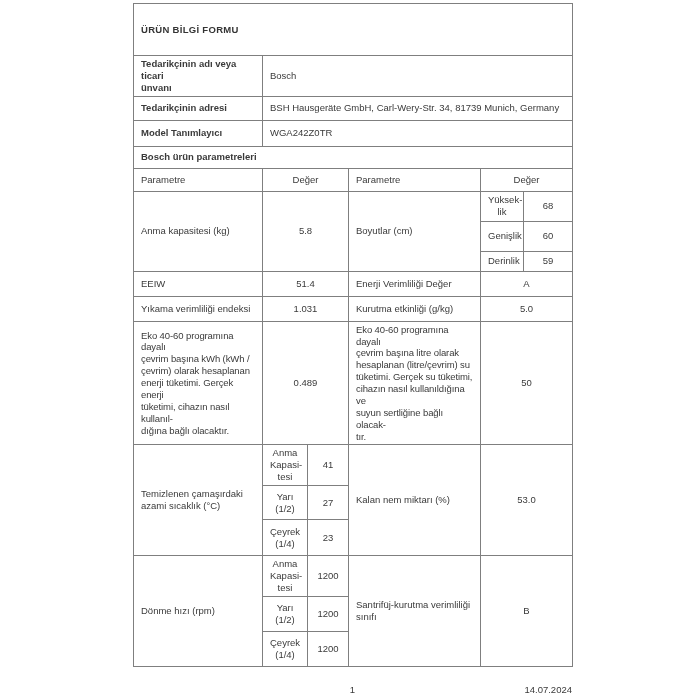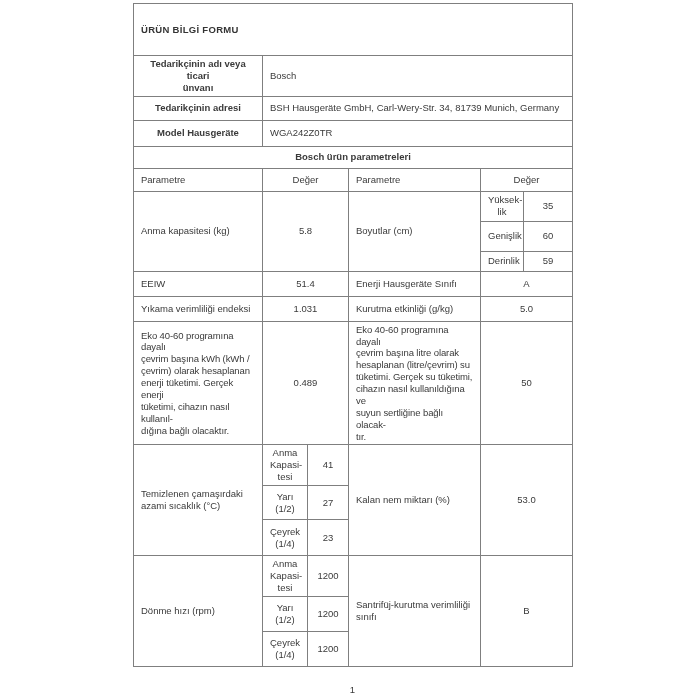--- a/index.html
+++ b/index.html
@@ -36,21 +36,21 @@
     overflow: hidden;
   }
   td.title-cell {
     font-size: 14px;
     font-weight: bold;
     vertical-align: top;
     padding-top: 7px;
     letter-spacing: 0.3px;
     color: #343434;
   }
-  td.b { font-weight: bold; text-align: center; }
+  td.b { font-weight: bold; }
   td.c { text-align: center; padding: 2px 2px; }
   td.sub { text-align: center; padding: 2px 2px; }
   td.longtext {
     font-size: 9px;
     line-height: 11px;
     letter-spacing: -0.1px;
     padding: 3px 4px 3px 6px;
   }
   .footer-page {
     position: absolute;
@@ -96,56 +96,56 @@
 ünvanı</td>
       <td colspan="5">Bosch</td>
     </tr>
 
     <tr style="height:24px">
       <td class="b">Tedarikçinin adresi</td>
       <td colspan="5">BSH Hausgeräte GmbH, Carl-Wery-Str. 34, 81739 Munich, Germany</td>
     </tr>
 
     <tr style="height:26px">
-      <td class="b">Model Hausgeräte</td>
+      <td class="b">Model Tanımlayıcı</td>
       <td colspan="5">WGA242Z0TR</td>
     </tr>
 
     <tr style="height:22px">
       <td colspan="6" class="b">Bosch ürün parametreleri</td>
     </tr>
 
     <tr style="height:23px">
       <td>Parametre</td>
       <td colspan="2" class="c">Değer</td>
       <td>Parametre</td>
       <td colspan="2" class="c">Değer</td>
     </tr>
 
     <tr style="height:30px">
       <td rowspan="3">Anma kapasitesi (kg)</td>
       <td rowspan="3" colspan="2" class="c">5.8</td>
       <td rowspan="3">Boyutlar (cm)</td>
       <td class="sub">Yüksek-
 lik</td>
-      <td class="c">35</td>
+      <td class="c">68</td>
     </tr>
     <tr style="height:30px">
       <td class="sub">Genişlik</td>
       <td class="c">60</td>
     </tr>
     <tr style="height:20px">
       <td class="sub">Derinlik</td>
       <td class="c">59</td>
     </tr>
 
     <tr style="height:25px">
       <td>EEIW</td>
       <td colspan="2" class="c">51.4</td>
-      <td>Enerji Hausgeräte Sınıfı</td>
+      <td>Enerji Verimliliği Değer</td>
       <td colspan="2" class="c">A</td>
     </tr>
 
     <tr style="height:25px">
       <td>Yıkama verimliliği endeksi</td>
       <td colspan="2" class="c">1.031</td>
       <td>Kurutma etkinliği (g/kg)</td>
       <td colspan="2" class="c">5.0</td>
     </tr>
 
@@ -206,14 +206,15 @@
     <tr style="height:35px">
       <td class="sub">Çeyrek
 (1/4)</td>
       <td class="c">1200</td>
     </tr>
 
   </tbody>
     </table>
 
   <div class="footer-page">1</div>
+  <div class="footer-date">14.07.2024</div>
 
 </div>
 
 </body></html>

